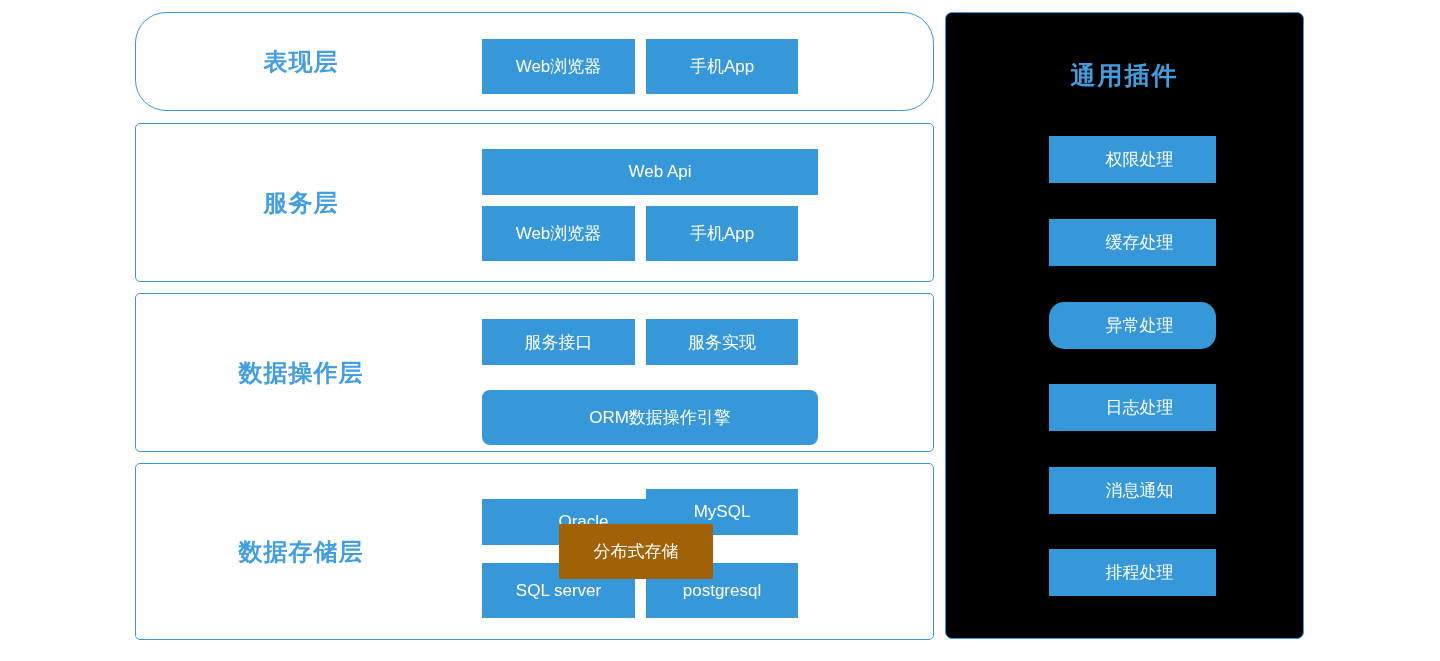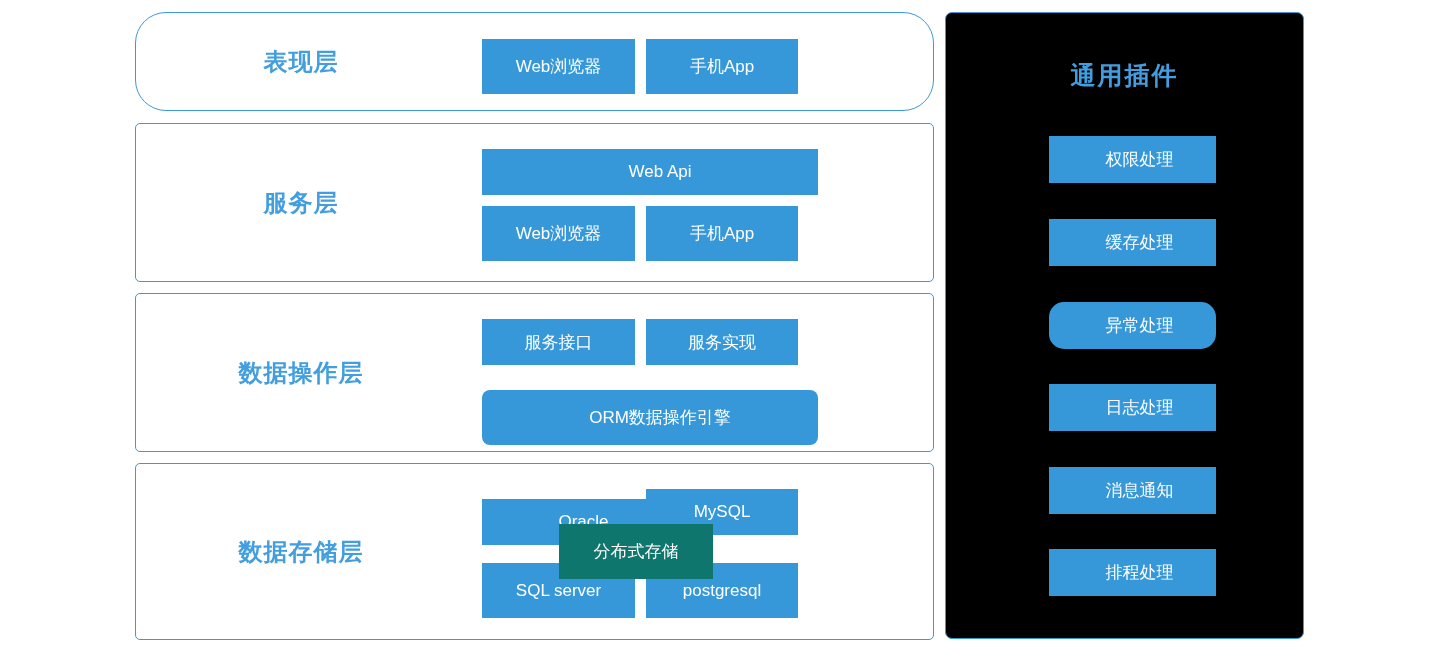--- a/index.html
+++ b/index.html
@@ -34,21 +34,21 @@
   }
   .node {
     position: absolute;
     background: #3798d9;
     color: #ffffff;
     font-size: 17px;
     display: flex; align-items: center; justify-content: center;
     cursor: default;
     white-space: nowrap;
   }
-  .node.orange { background: #0f766e; z-index: 2; }
+  .node.orange { background: #a16207; z-index: 2; }
   .col-a { left: 346px; width: 153px; }
   .col-b { left: 510px; width: 152px; }
   .wide  { left: 346px; width: 316px; padding-left: 20px; }
   .h46 { height: 46px; } .h47 { height: 55px; }
 
   .panel {
     position: absolute;
     left: 945px; top: 12px;
     width: 359px; height: 627px;
     background: #000000;

